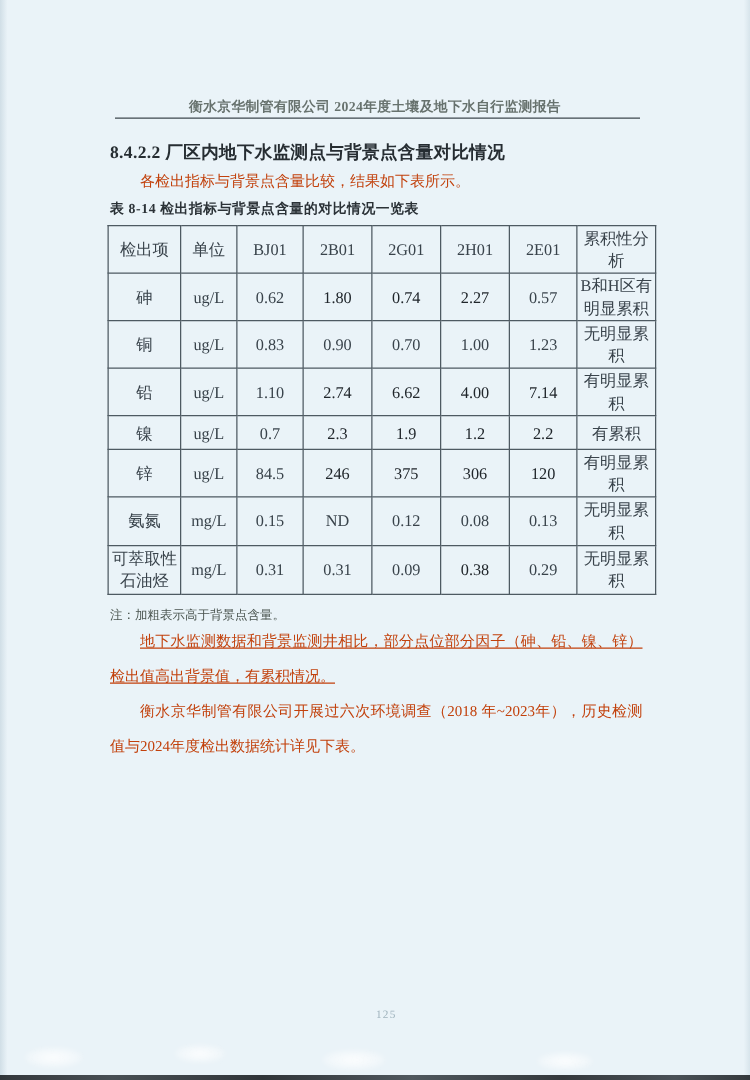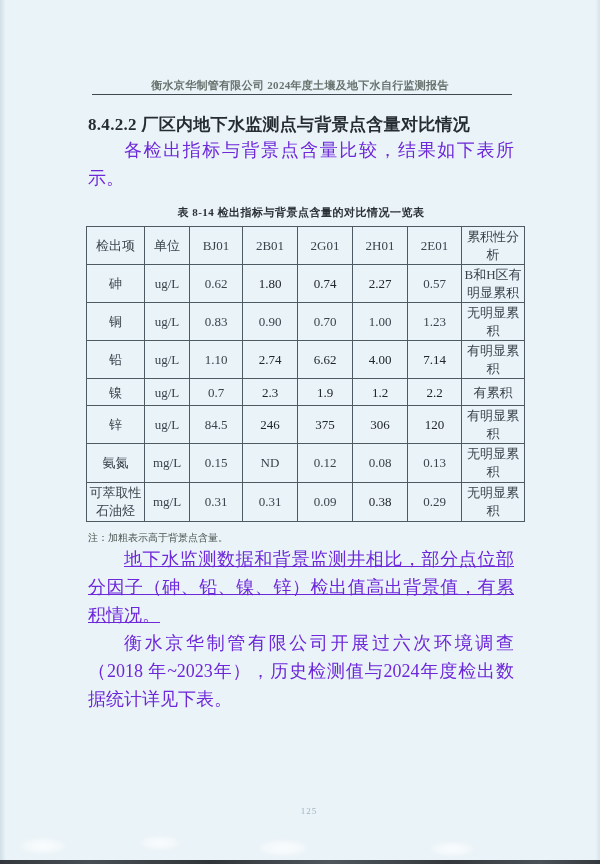--- a/index.html
+++ b/index.html
@@ -15,30 +15,30 @@
     text-align:center; font-size:11px; color:#515c56;
     letter-spacing:0.3px; font-weight:bold; opacity:0.85;
   }
   .header-rule {
     position:absolute; top:94px; left:92px; width:420px; height:1.4px;
     background:#3e484e;
   }
   
   .content { position:absolute; left:88px; top:113px; width:426px; color:#39434b; }
   .sec-heading {
-    font-size:17px; font-weight:bold; color:#262d32;
+    font-size:14px; font-weight:bold; color:#262d32;
     margin:0; letter-spacing:0.3px;
   }
   p.body {
-    font-size:18px; line-height:28px; margin:0;
-    text-indent:2em; text-align:justify; color:#6d28d9;
+    font-size:12px; line-height:28px; margin:0;
+    text-indent:2em; text-align:justify; color:#c2410c;
   }
   .mt-intro { margin-top:12px; }
   .table-caption {
-    margin-top:13px; text-align:center; font-weight:bold;
+    font-weight:bold;
     font-size:11px; color:#2b3237; letter-spacing:0.5px;
   }
   table.cmp {
     border-collapse:collapse; margin-top:6px; margin-left:-2px;
     width:438px; table-layout:fixed; font-size:13px; color:#39434b;
   }
   table.cmp th, table.cmp td {
     border:1px solid #4e5a62; text-align:center; vertical-align:middle;
     padding:1px 2px; font-weight:normal; line-height:1.35;
     overflow:hidden;

